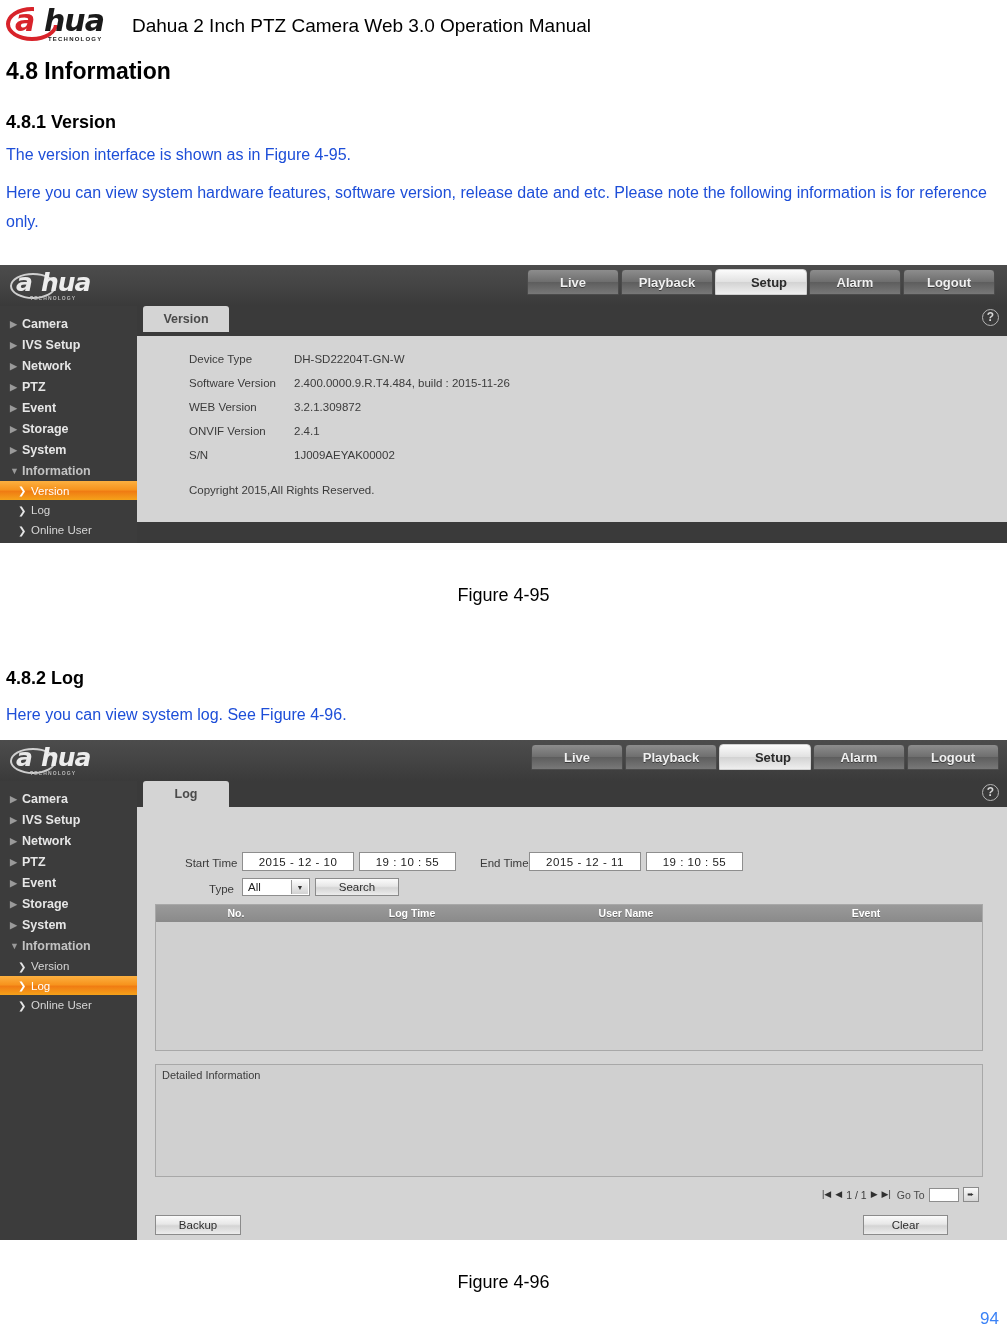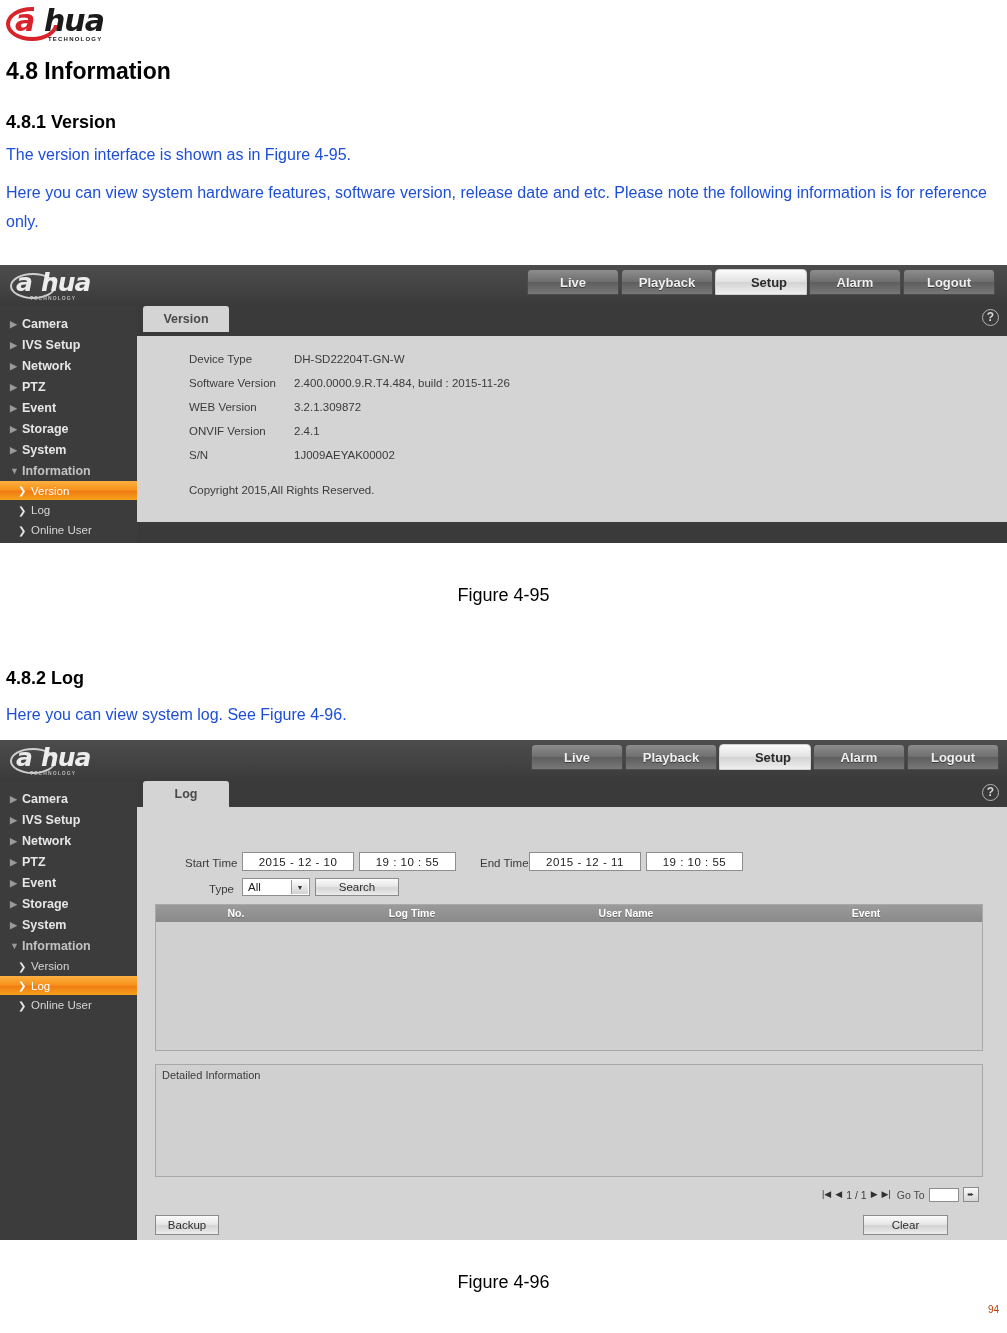--- a/index.html
+++ b/index.html
@@ -105,23 +105,23 @@
   .fig-caption {
     position: absolute;
     width: 1007px;
     text-align: center;
     font-size: 18px;
     color: #000;
   }
   .page-num {
     position: absolute;
     right: 8px;
-    bottom: 18px;
-    font-size: 10px;
-    color: #c2410c;
+    bottom: 4px;
+    font-size: 17px;
+    color: #3b82f6;
   }
 
   
   .shot {
     position: absolute;
     background: #3a3a3a;
     overflow: hidden;
     font-family: "Liberation Sans", sans-serif;
   }
   .shot-topbar {
@@ -441,20 +441,21 @@
 <body>
 
 <div class="doc-header">
   <div class="logo-mark">
     <div class="logo-swoosh"></div>
     <div class="logo-swoosh-cut"></div>
     <div class="logo-a">a</div>
     <div class="logo-hua">hua</div>
     <div class="logo-tech">TECHNOLOGY</div>
   </div>
+  <div class="doc-title">Dahua 2 Inch PTZ Camera Web 3.0 Operation Manual</div>
 </div>
 
 <div class="h2" style="left:6px; top:58px;">4.8  Information</div>
 <div class="h3" style="left:6px; top:112px;">4.8.1   Version</div>
 <div class="para" style="left:6px; top:140px; width:990px;">The version interface is shown as in Figure 4-95.</div>
 <div class="para" style="left:6px; top:178px; width:990px;">Here you can view system hardware features, software version, release date and etc. Please note the following information is for reference only.</div>
 
 <div class="shot" style="left:0px; top:265px; width:1007px; height:278px;">
 
   <div class="shot-topbar">
@@ -661,21 +662,21 @@
         <span class="pg-ico">|◀</span>
         <span class="pg-ico">◀</span>
         <span class="pg-num">1 / 1</span>
         <span class="pg-ico">▶</span>
         <span class="pg-ico">▶|</span>
         <span class="pg-goto">Go To</span>
         <span class="pg-input"></span>
         <span class="pg-go">➨</span>
       </div>
 
-      <div class="btn3d" style="left:18px;  top:408px; width:64px; height:20px;">Backup</div>
+      <div class="btn3d" style="left:18px;  top:408px; width:86px; height:20px;">Backup</div>
       <div class="btn3d" style="left:726px; top:408px; width:85px; height:20px;">Clear</div>
 
     </div>
   </div>
 </div>
 
 <div class="fig-caption" style="top:1272px;">Figure 4-96</div>
 
 <div class="page-num">94</div>
 

